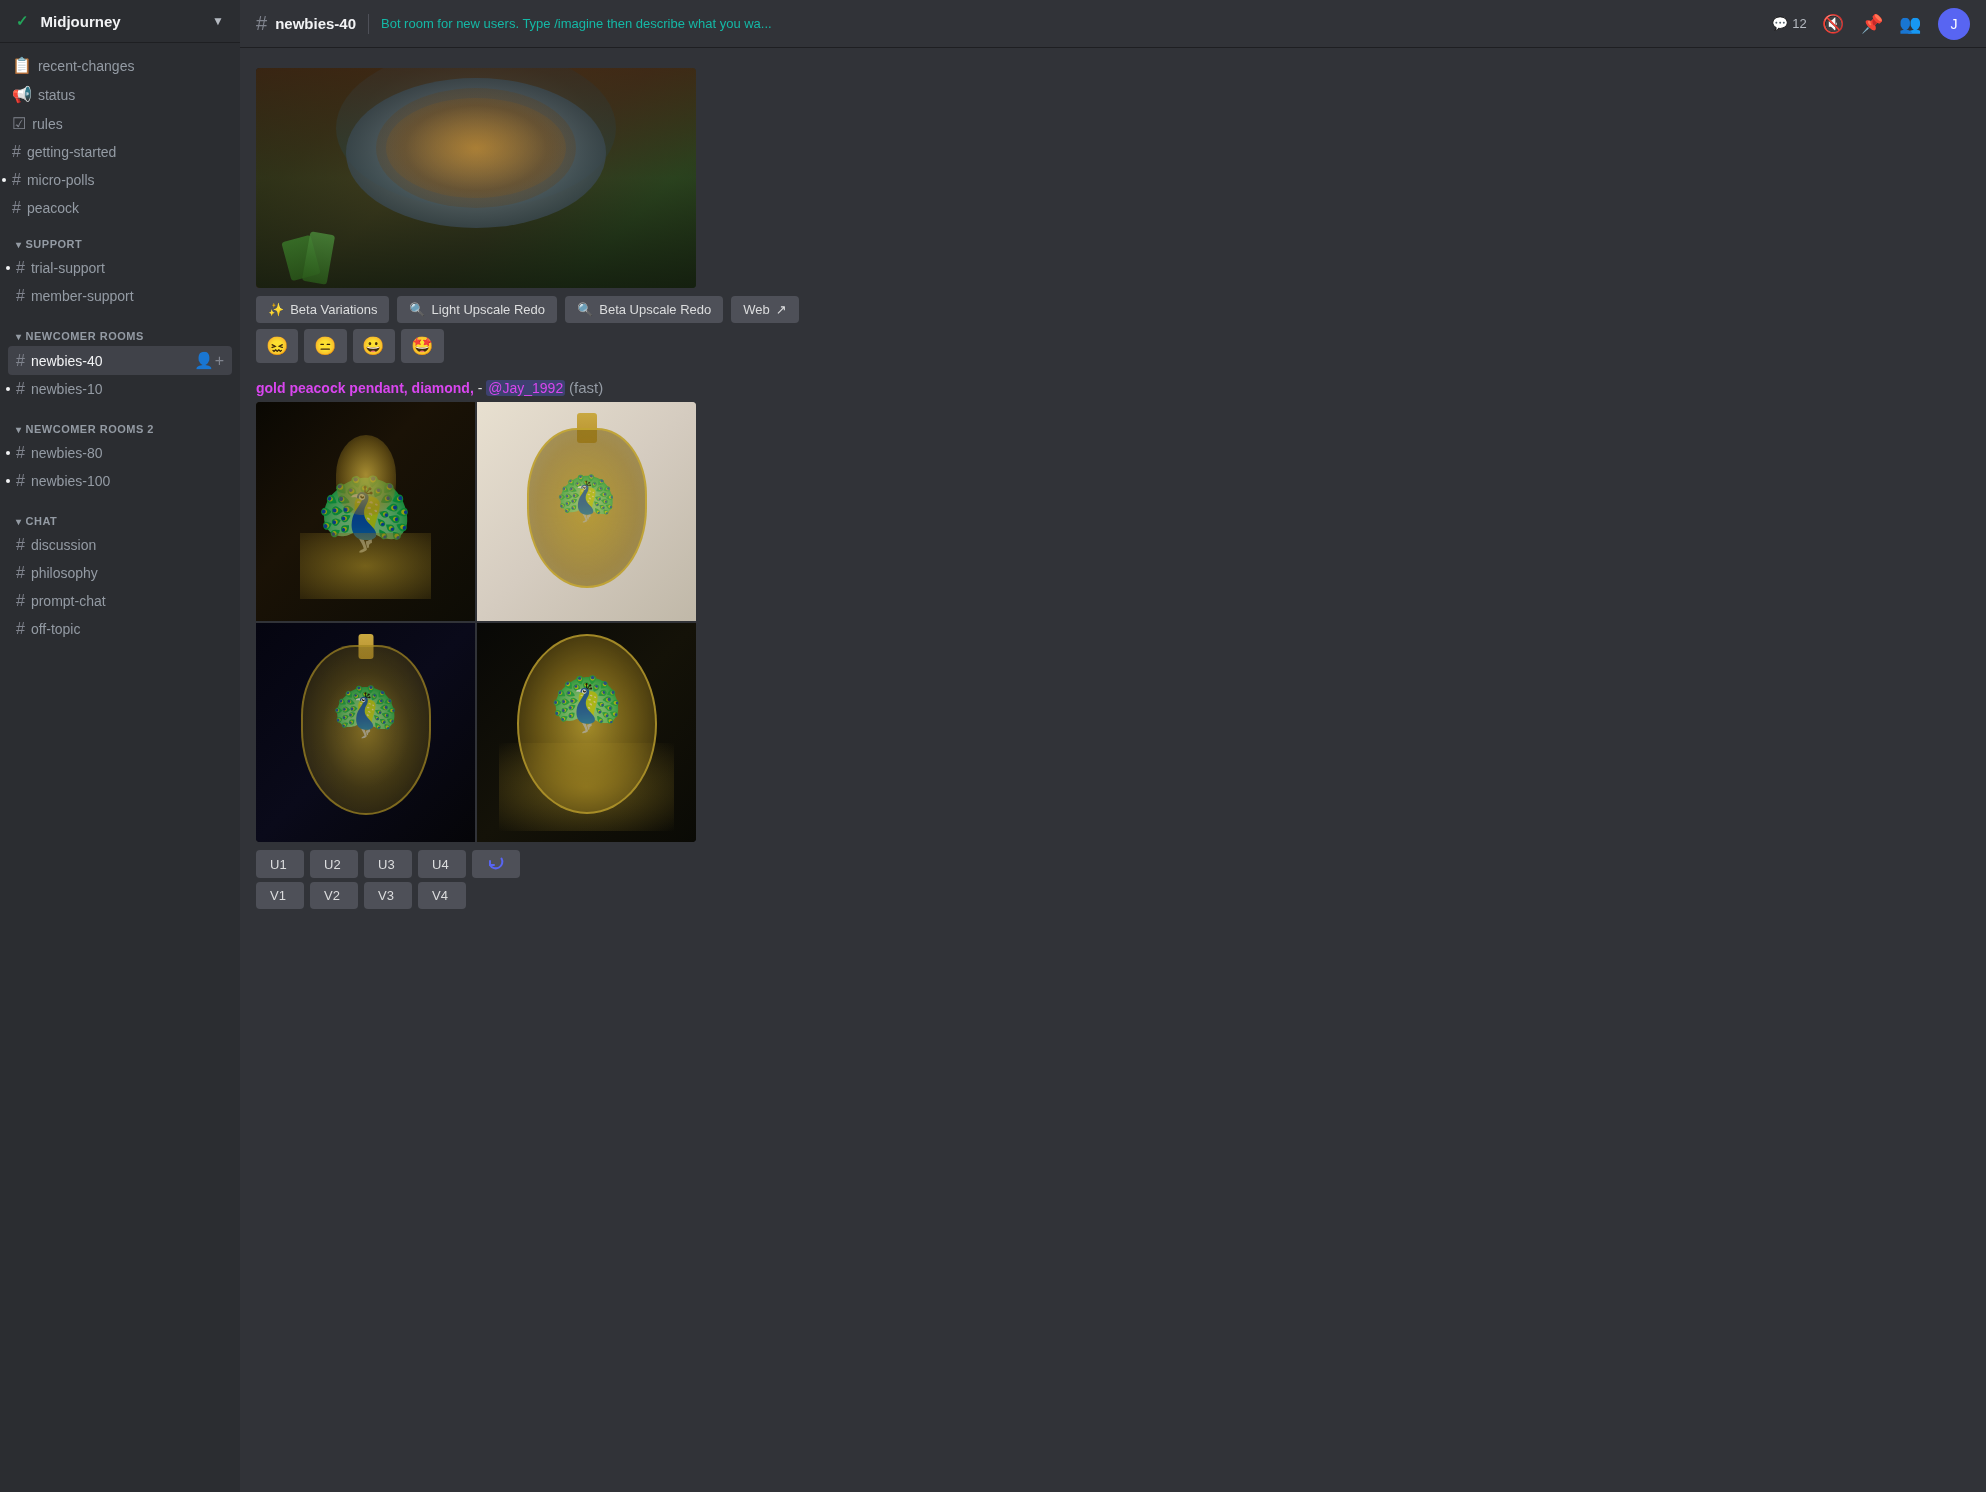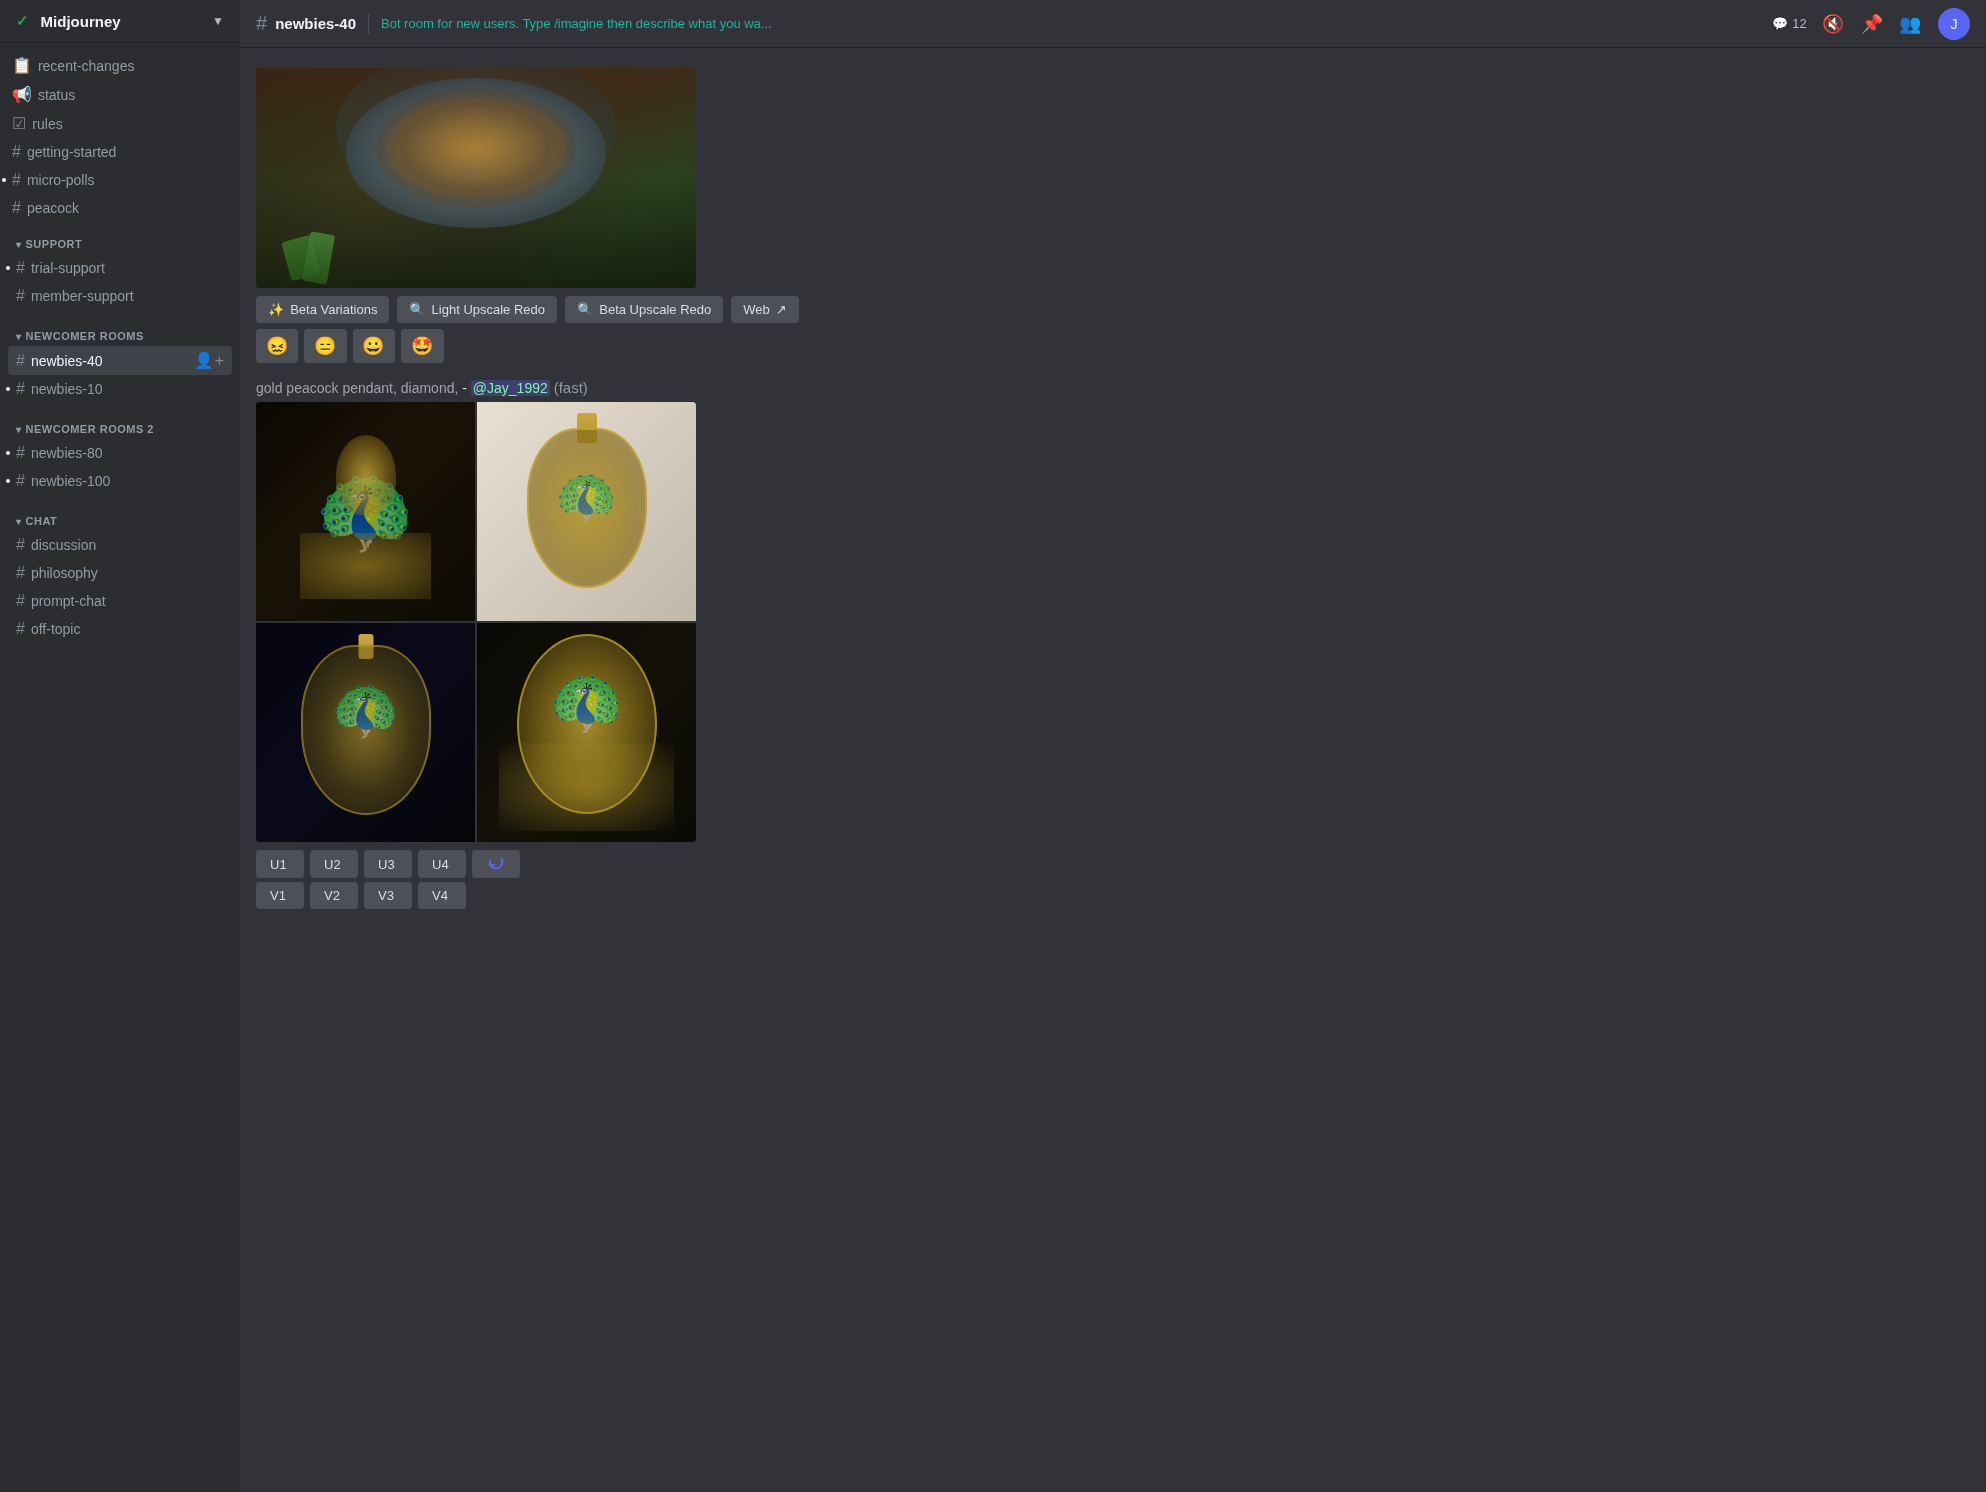--- a/index.html
+++ b/index.html
@@ -265,26 +265,26 @@
     }
 
     
     .msg-header {
       font-size: 14px;
       color: #dcddde;
       margin-bottom: 6px;
     }
 
     .msg-header .prompt-text {
-      color: #a3a3a3;
-      font-weight: 400;
+      color: #d946ef;
+      font-weight: 700;
     }
 
     .msg-header .mention {
-      color: #86efac;
+      color: #d946ef;
       background: rgba(88, 101, 242, 0.3);
       border-radius: 3px;
       padding: 0 2px;
     }
 
     .msg-header .badge {
       color: #949ba4;
       font-size: 15px;
     }
 

